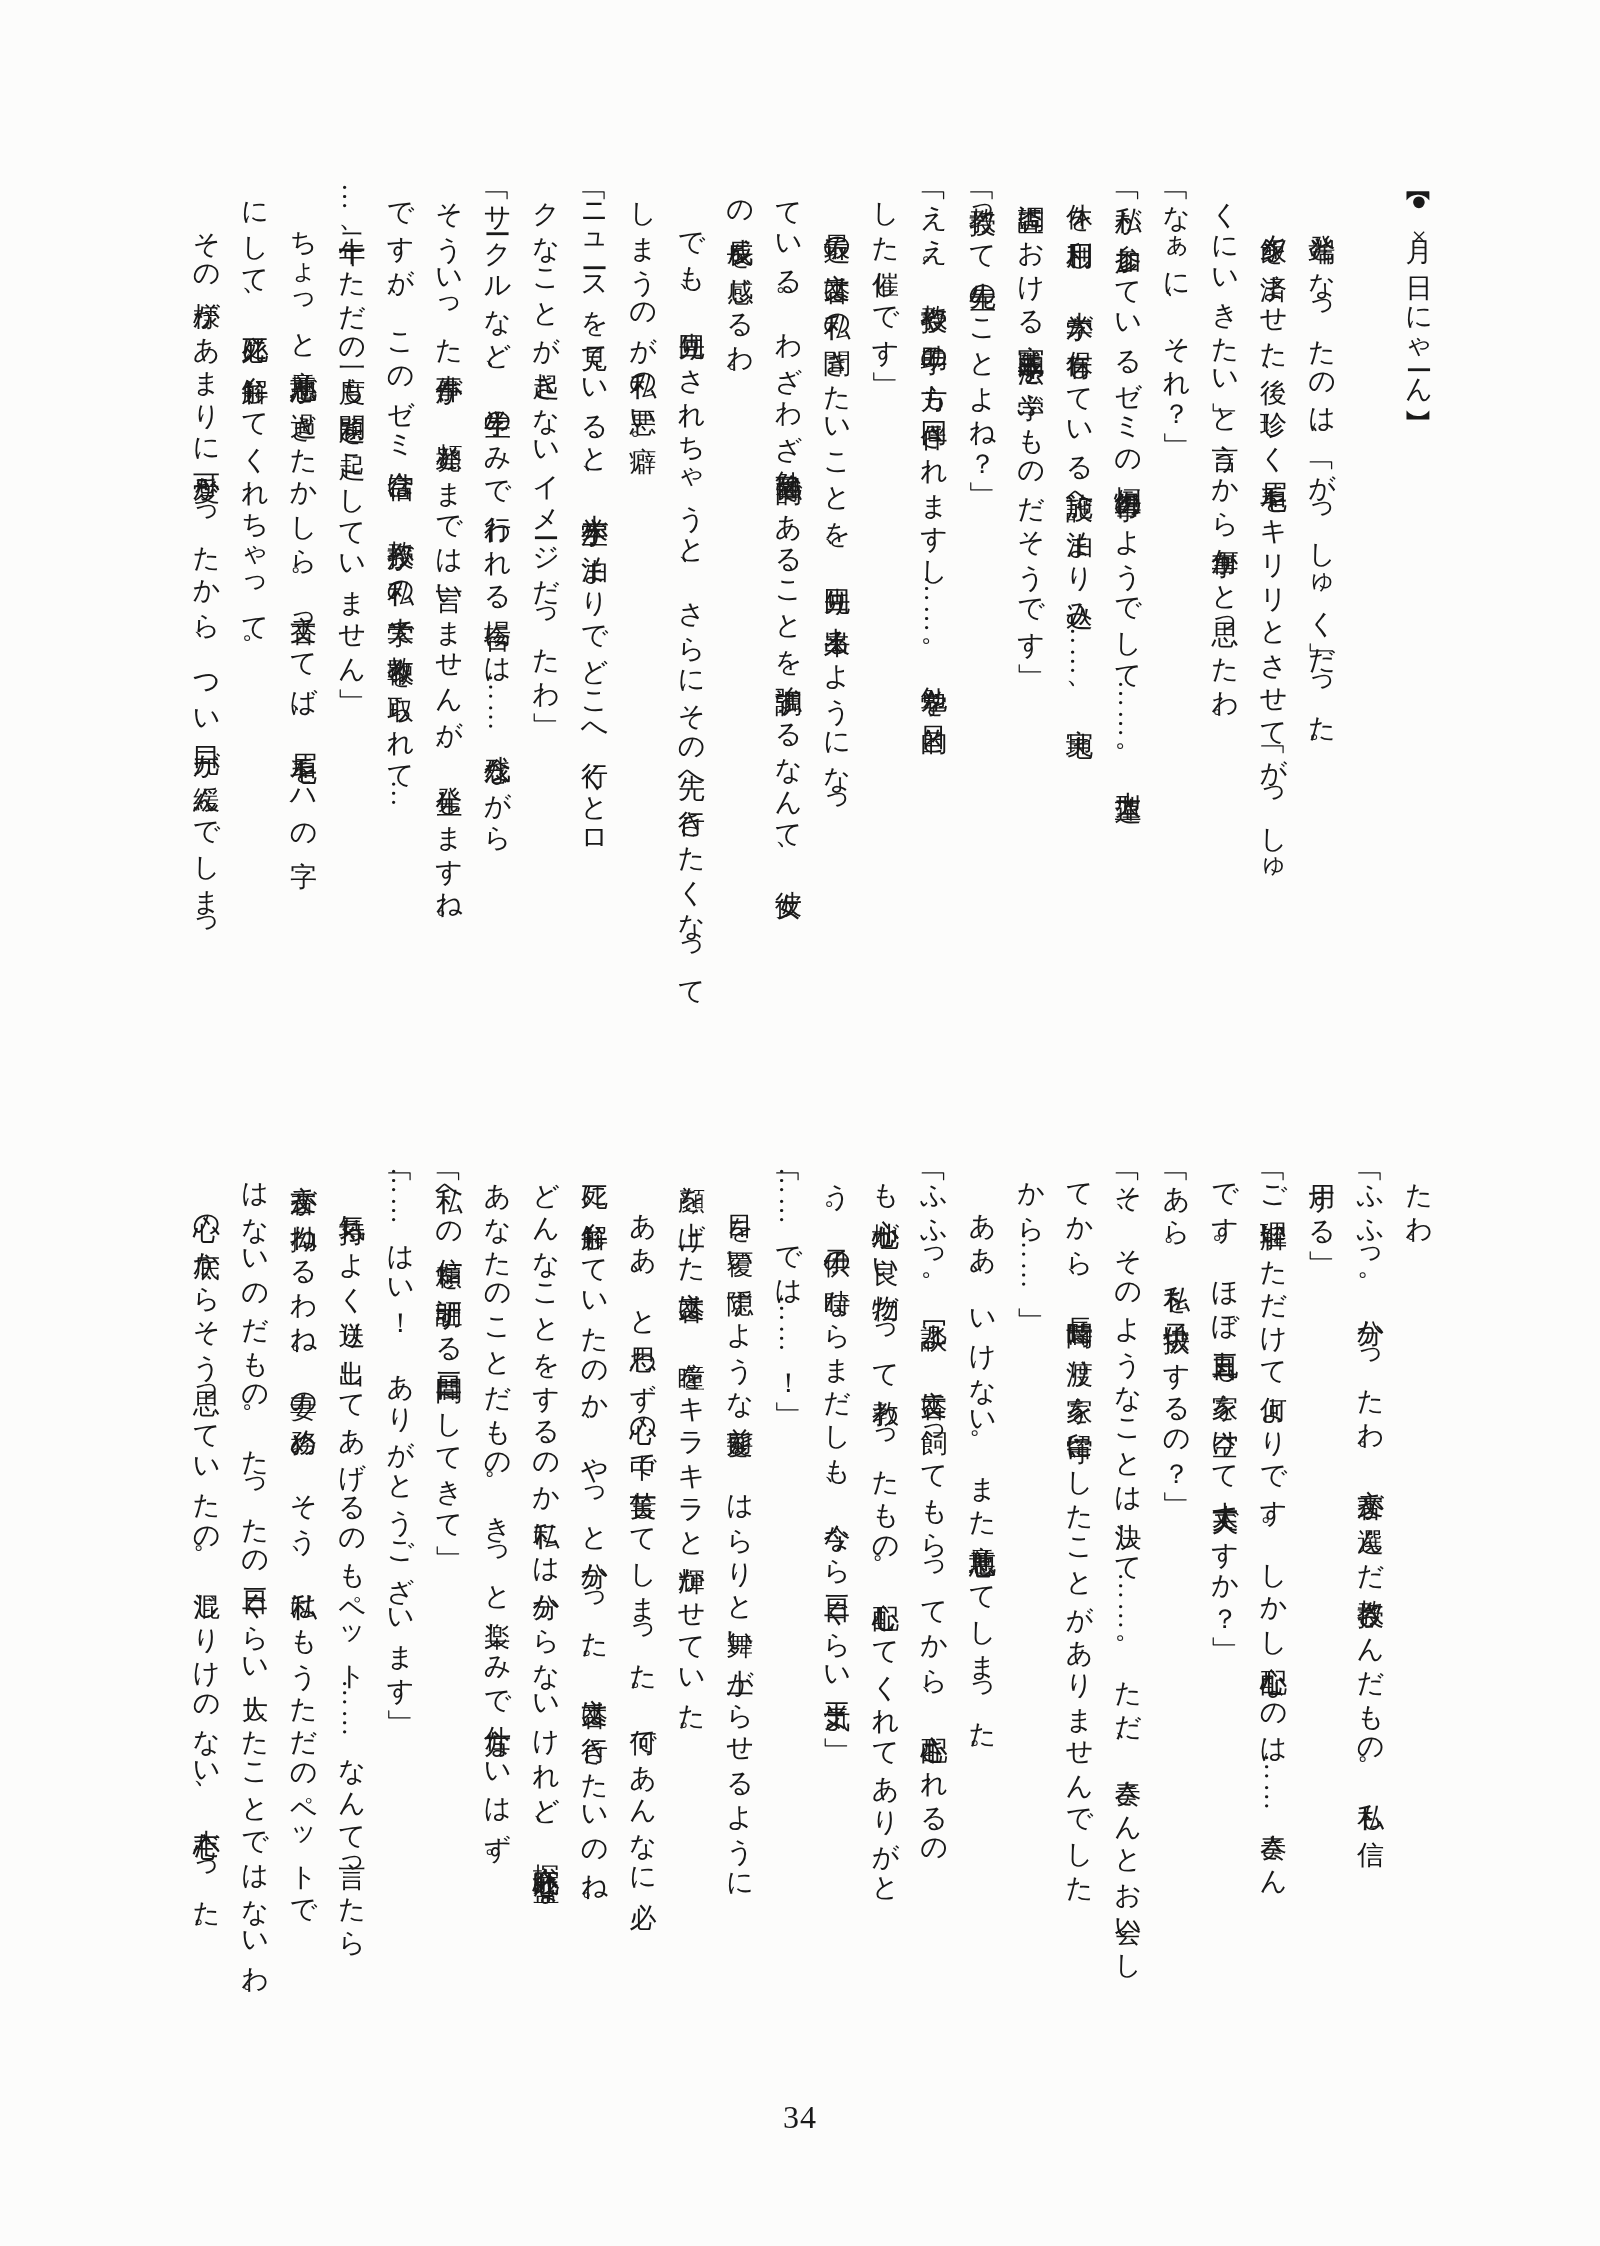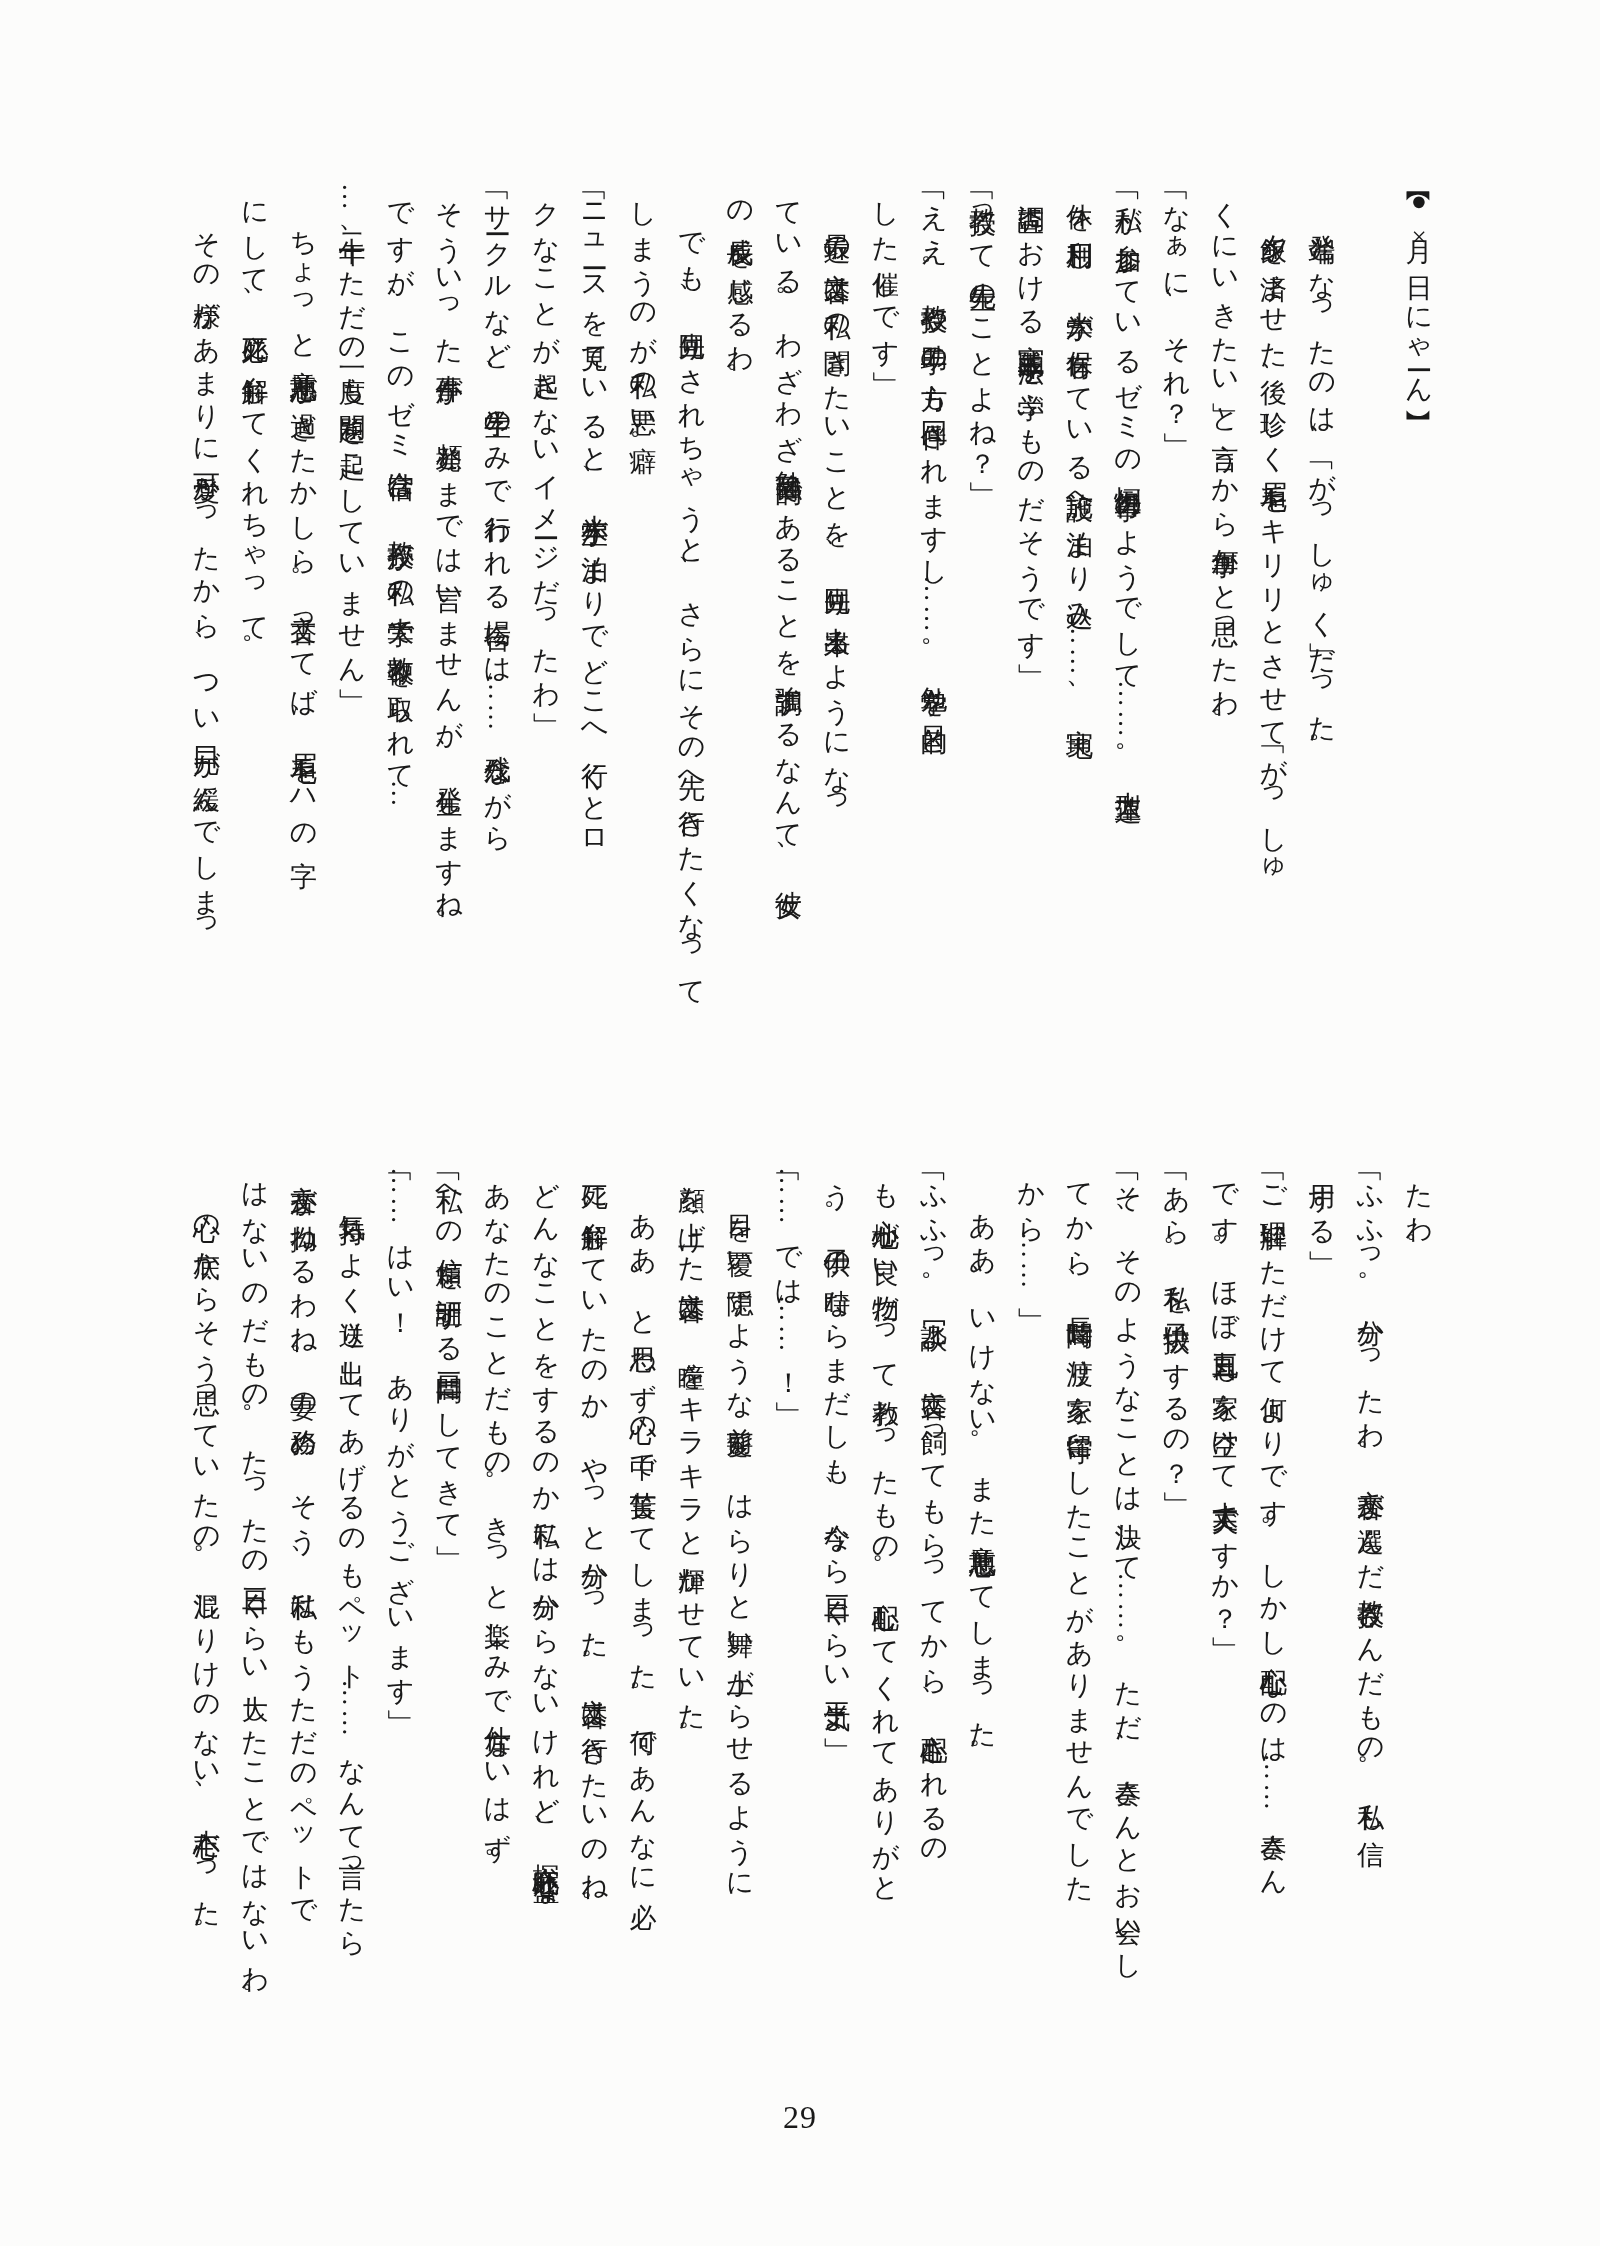--- a/index.html
+++ b/index.html
@@ -39,14 +39,14 @@
   }
 </style>
 </head>
 <body>
 
 <main class="page">
   <section id="top-block" class="text-block"><div class="tcol">【●月×日　にゃーん】</div><div class="tcol">　</div><div class="tcol indent">発端となったのは、「がっしゅく」だった。</div><div class="tcol indent">夕飯を済ませた後、珍しく眉毛をキリリとさせて「がっしゅ</div><div class="tcol">くにいきたい」と言うから何事かと思ったわ。</div><div class="tcol">「なぁに、それ？」</div><div class="tcol">「私が参加しているゼミの恒例行事のようでして……。大型連</div><div class="tcol">休を利用し、大学が保有している施設へ泊まり込み……、実地</div><div class="tcol">調査における実践的手法を学ぶものだそうです」</div><div class="tcol">「教授って先生のことよね？」</div><div class="tcol">「ええ。教授や助手の方も同伴されますし……。勉学を目的と</div><div class="tcol">した催しです」</div><div class="tcol indent">最近の文香は私の聞きたいことを、先回り出来るようになっ</div><div class="tcol">ている。わざわざ勉強目的であることを強調するなんて、彼女</div><div class="tcol">の成長を感じるわ。</div><div class="tcol indent">でも、先回りされちゃうと、さらにその先へ行きたくなって</div><div class="tcol">しまうのが私の悪い癖。</div><div class="tcol">「ニュースを見ていると、大学生が泊まりでどこへ行くとロ</div><div class="tcol">クなことが起きないイメージだったわ」</div><div class="tcol">「サークルなど、学生のみで行われる場合には……残念ながら</div><div class="tcol">そういった事件が、頻発とまでは言いませんが、発生しますね。</div><div class="tcol">ですが、このゼミ合宿は、教授が私の大学で教鞭を取られて…</div><div class="tcol">…二十年、ただの一度も問題を起こしていません」</div><div class="tcol indent">ちょっと意地悪が過ぎたかしら。文香ってば、眉毛をハの字</div><div class="tcol">にして、必死に弁解してくれちゃって。</div><div class="tcol indent">その様があまりに可愛かったから、つい口元が緩んでしまっ</div></section>
 
   <section id="bottom-block" class="text-block"><div class="tcol">たわ。</div><div class="tcol">「ふふっ。分かったわ。文香が選んだ教授さんだもの。私も信</div><div class="tcol">用する」</div><div class="tcol">「ご理解いただけて何よりです。しかし心配なのは……奏さん</div><div class="tcol">です。ほぼ丸三日も家を空けて大丈夫ですか？」</div><div class="tcol">「あら。私を子供扱いするの？」</div><div class="tcol">「そ、そのようなことは決して……。ただ、奏さんとお会いし</div><div class="tcol">てから、長時間に渡り家を留守にしたことがありませんでした</div><div class="tcol">から……」</div><div class="tcol indent">ああ、いけない。また意地悪してしまった。</div><div class="tcol">「ふふっ。冗談よ。文香に飼ってもらってから、心配されるの</div><div class="tcol">も心地が良い物だって教わったもの。心配してくれてありがと</div><div class="tcol">う。子供の時ならまだしも、今なら三日ぐらい平気よ」</div><div class="tcol">「……では……！」</div><div class="tcol indent">目を覆い隠すような前髪を、はらりと舞い上がらせるように</div><div class="tcol">顔を上げた文香は、瞳をキラキラと輝かせていた。</div><div class="tcol indent">ああ、と思わず心の中で苦笑してしまった。何であんなに必</div><div class="tcol">死に弁解していたのか、やっと分かった。文香は行きたいのね。</div><div class="tcol">どんなことをするのか私には分からないけれど、探究心旺盛な</div><div class="tcol">あなたのことだもの。きっと楽しみで仕方ないはず。</div><div class="tcol">「私への信頼を証明する三日間にしてきて」</div><div class="tcol">「……はい！　ありがとうございます」</div><div class="tcol indent">気持ちよく送り出してあげるのもペット……なんて言ったら</div><div class="tcol">文香が拗ねるわね。妻の務め。そう、私はもうただのペットで</div><div class="tcol">はないのだもの。たったの三日ぐらい大したことではないわ。</div><div class="tcol indent">心の底からそう思っていたの。混じりけのない、本心だった。</div></section>
 
-  <div class="page-number">29</div>
+  <div class="page-number">34</div>
 </main>
 
 </body></html>

